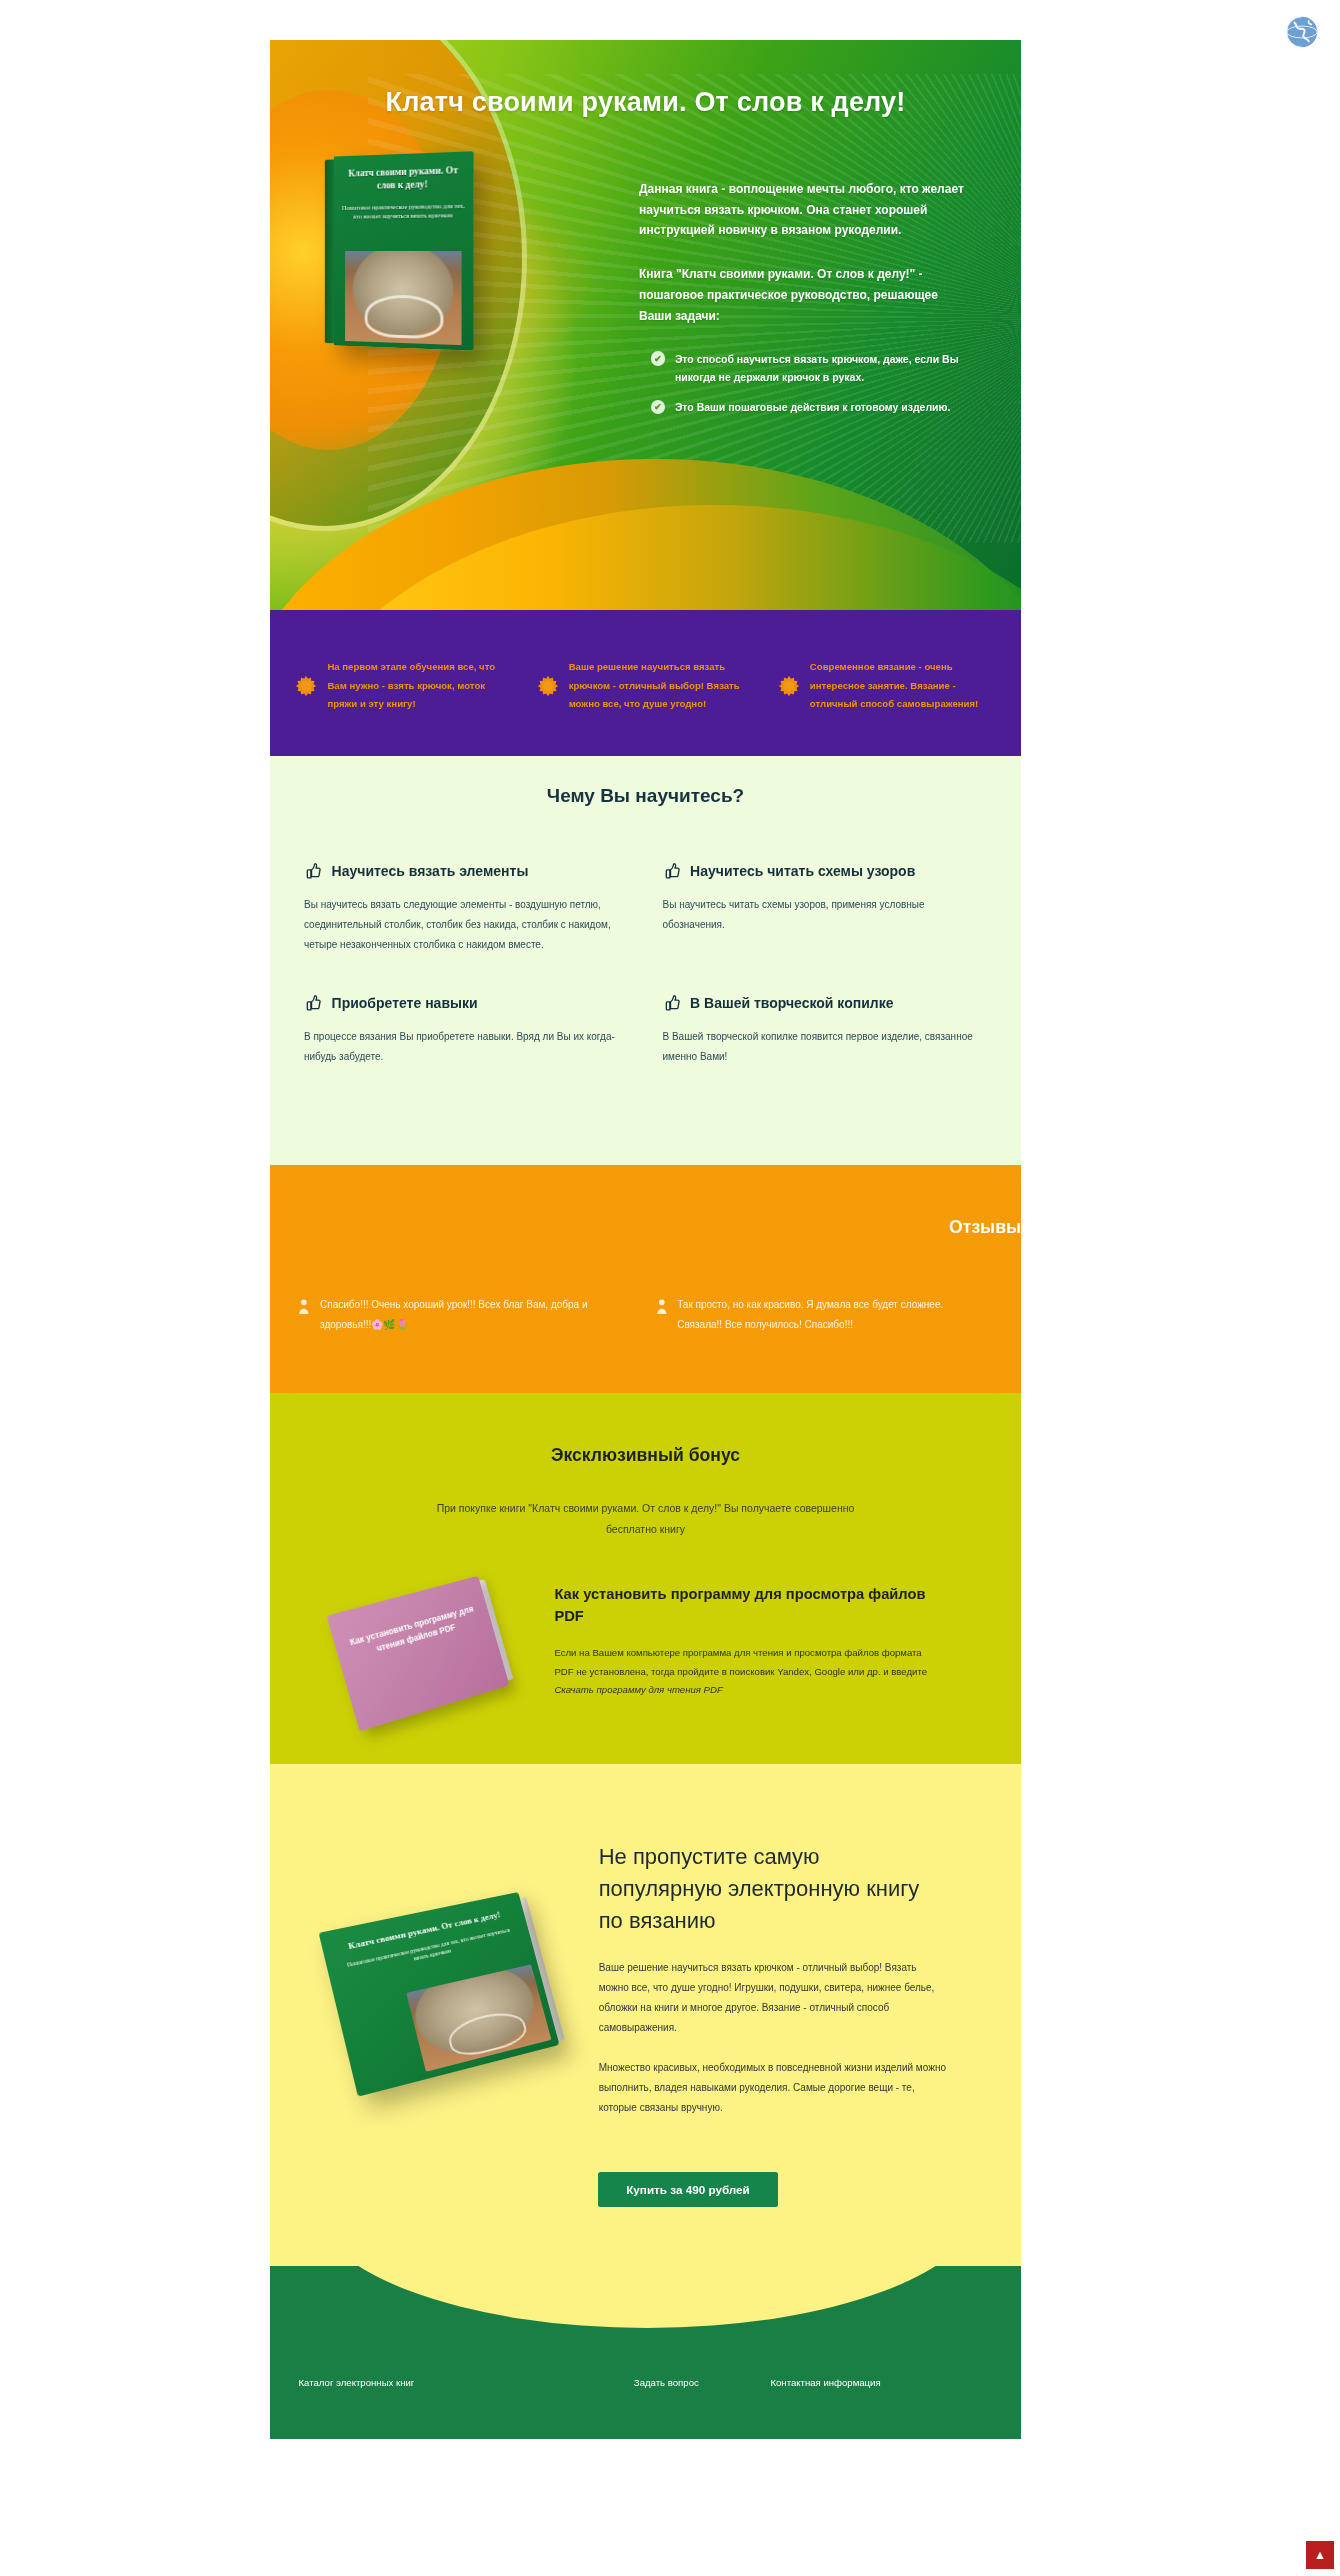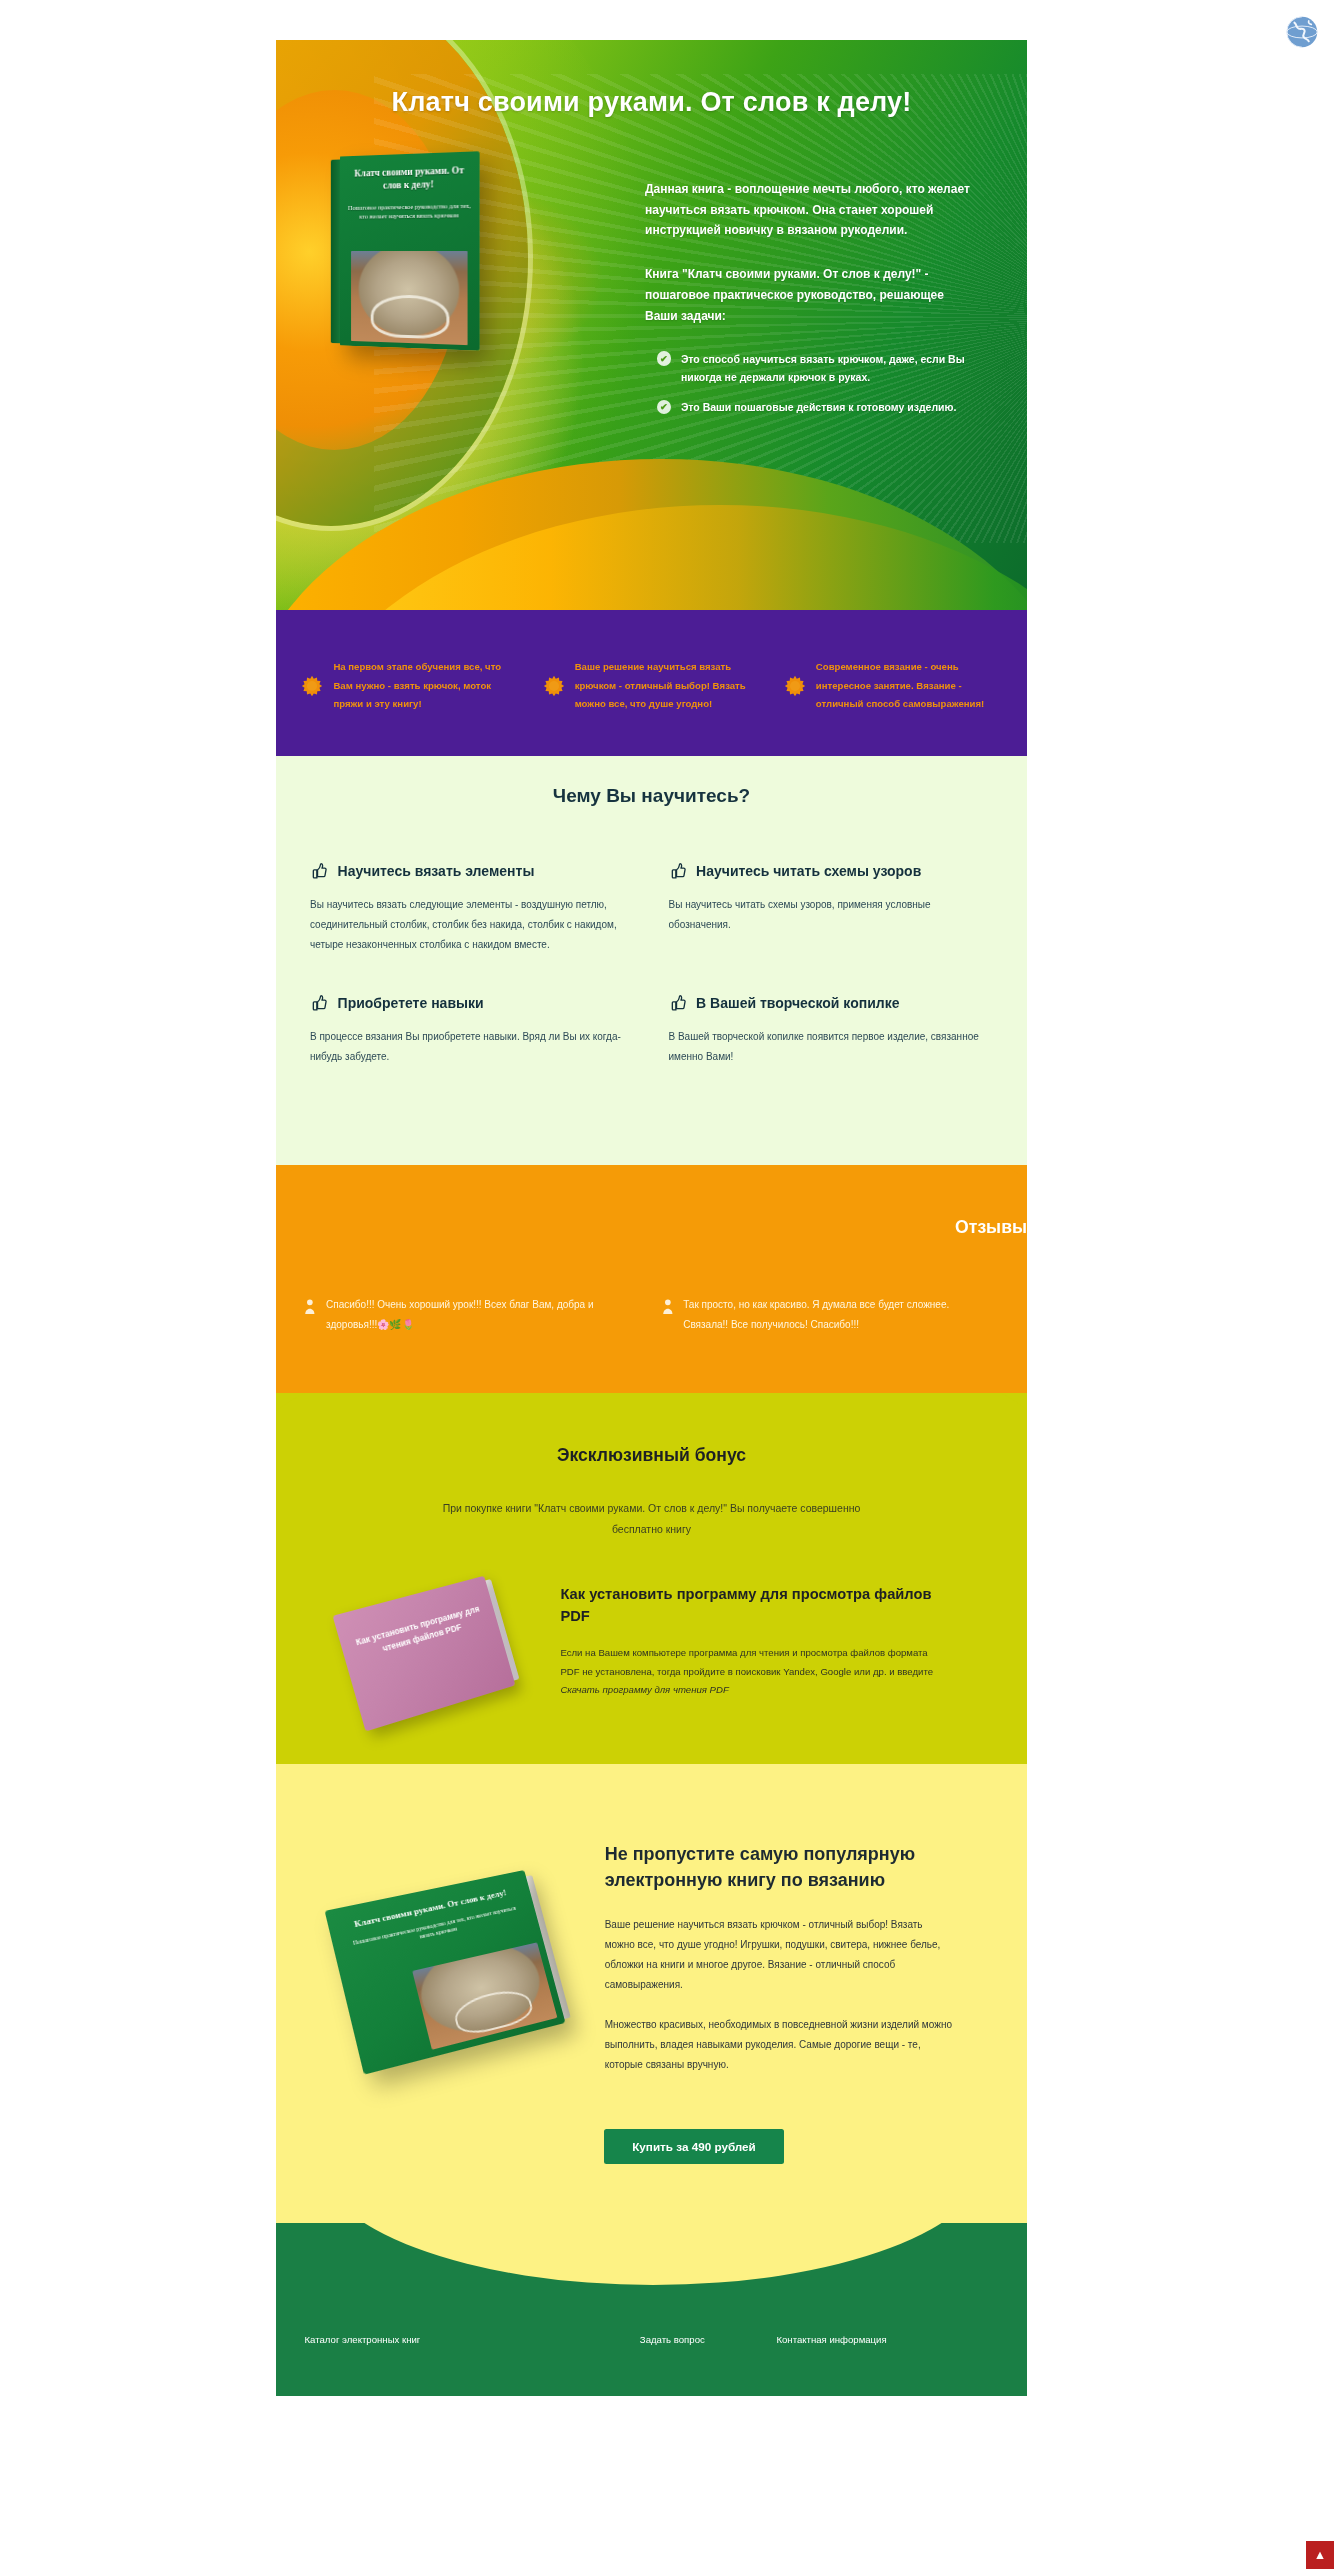--- a/index.html
+++ b/index.html
@@ -24,21 +24,21 @@
     top: 10px;
     right: 17px;
     width: 44px;
     height: 44px;
     z-index: 40;
   }
 
   
   .column {
     position: absolute;
-    left: 276px;
+    left: 270px;
     top: 40px;
     width: 751px;
   }
 
   
   .hero {
     position: relative;
     width: 751px;
     height: 570px;
     overflow: hidden;
@@ -357,21 +357,21 @@
   }
   .final-top-curve {
     position: absolute; left: -34px; top: -67px; width: 821px; height: 141px;
     background: #fdf284;
     border-radius: 50% 50% 0 0 / 100% 100% 0 0;
   }
   .final-row { position: relative; z-index: 3; display: flex; padding: 25px 20px 0; }
   .final-img { width: 302px; display: flex; align-items: center; justify-content: center; }
   .final-copy { flex: 1; padding: 0 54px 0 6.7px; }
   .final-copy h2 {
-    color: #1d2a31; font-size: 18px; font-weight: bold; line-height: 1.45;
+    color: #1d2a31; font-size: 22px; font-weight: normal; line-height: 1.45;
     margin-bottom: 22px;
   }
   .final-copy p { color: #30383a; font-size: 10px; line-height: 2.0; margin-bottom: 20px; }
 
   .buy-wrap { position: relative; z-index: 3; text-align: center; margin-top: 34px; padding-left: 85px; }
   .buy-btn {
     display: inline-block;
     background: #16854b;
     color: #ffffff;
     font-size: 11.7px;

